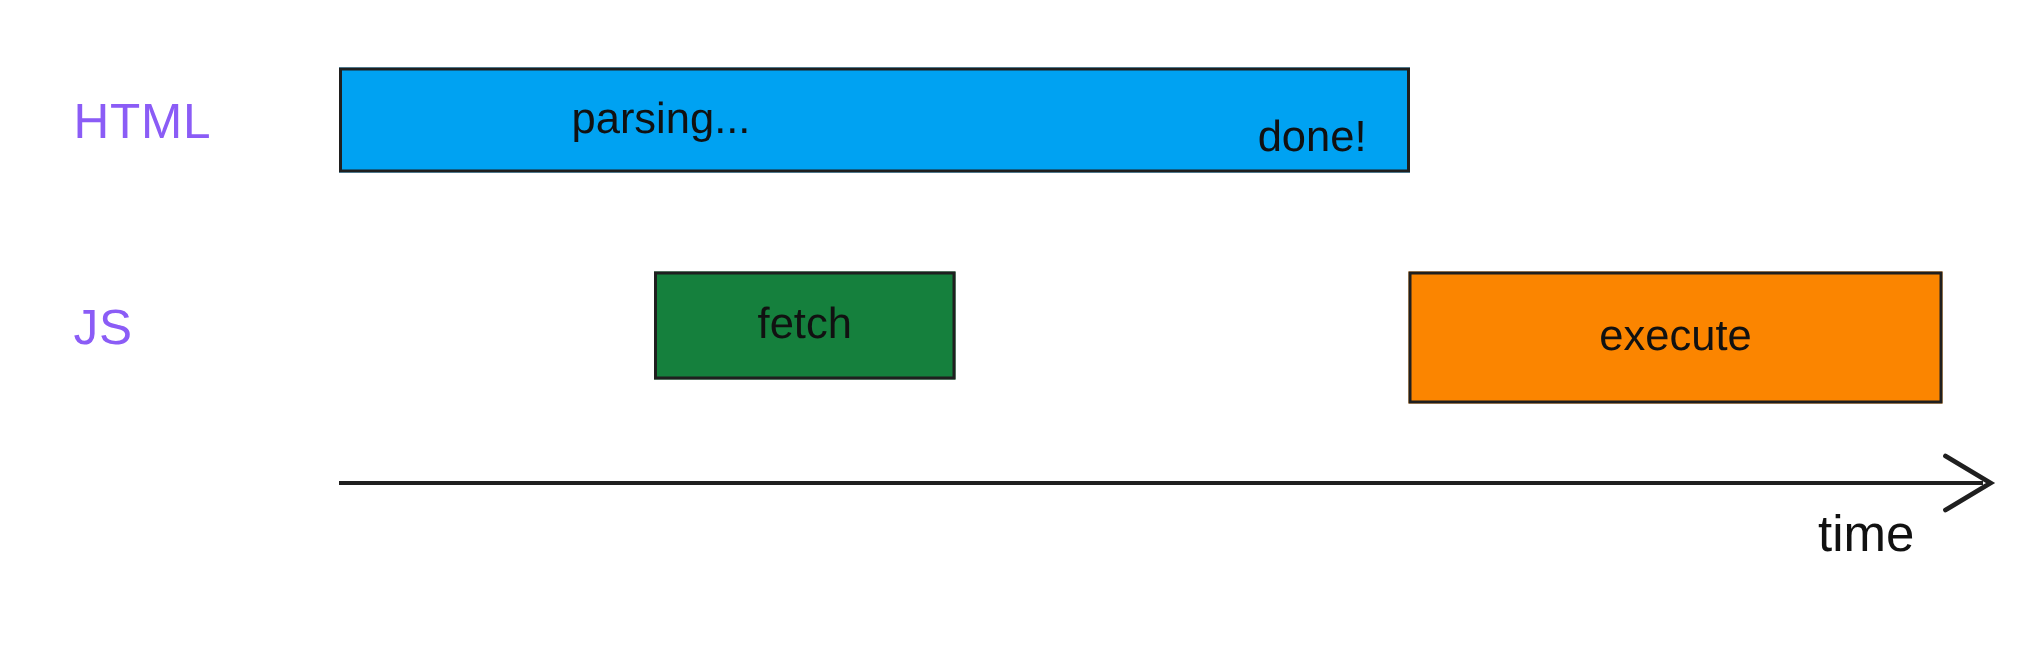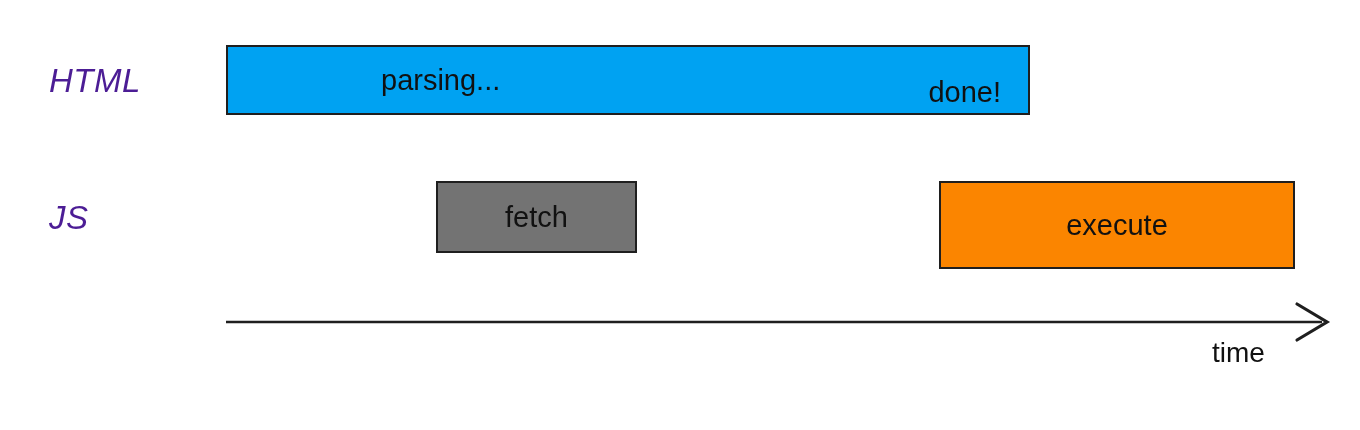--- a/index.html
+++ b/index.html
@@ -15,35 +15,34 @@
     font-family: "Liberation Sans", sans-serif;
     color: #111111;
     overflow: hidden;
   }
   .row-label {
     position: absolute;
     left: 49px;
     font-size: 33px;
     font-weight: 500;
     letter-spacing: 0.5px;
-    color: #4c1d95;
+    color: #8b5cf6;
     white-space: nowrap;
-    font-style: italic;
   }
   .label-html { top: 62px; }
   .label-js   { top: 199px; }
 
   .bar {
     position: absolute;
     box-sizing: border-box;
     border: 2.5px solid #1f1f1f;
   }
   .bar-parsing {
     left: 226px; top: 45px;
-    width: 804px; height: 70px;
+    width: 714px; height: 70px;
   }
   .bar-fetch {
     left: 436px; top: 181px;
     width: 201px; height: 72px;
   }
   .bar-execute {
     left: 939px; top: 181px;
     width: 356px; height: 88px;
   }
   .bar-text {
@@ -67,41 +66,41 @@
     white-space: nowrap;
   }
   .time-axis {
     position: absolute;
     left: 224px; top: 300px;
     width: 1110px; height: 46px;
   }
   .time-label {
     position: absolute;
     left: 1212px; top: 337px;
-    font-size: 28px;
+    font-size: 34px;
     font-weight: 400;
     color: #111111;
     white-space: nowrap;
   }
 </style>
 </head>
 <body>
 
 <div class="canvas">
 
   <div class="row-label label-html">HTML</div>
 
   <div class="row-label label-js">JS</div>
 
   <div class="bar bar-parsing" style="background-color: rgb(0, 162, 242);">
     <span class="bar-text text-parsing">parsing...</span>
     <span class="bar-text text-done">done!</span>
   </div>
 
-  <div class="bar bar-fetch" style="background-color: #737373;">
+  <div class="bar bar-fetch" style="background-color: #15803d;">
     <span class="bar-text-center">fetch</span>
   </div>
 
   <div class="bar bar-execute" style="background-color: rgb(251, 133, 0);">
     <span class="bar-text-center">execute</span>
   </div>
 
   <svg class="time-axis" viewBox="0 0 1110 46" aria-hidden="true">
     <line x1="2" y1="22" x2="1098" y2="22" stroke="#1f1f1f" stroke-width="2.6"></line>
     <polyline points="1073,4 1103,22 1073,40" fill="none" stroke="#1f1f1f" stroke-width="3.2" stroke-linecap="round" stroke-linejoin="miter"></polyline>

